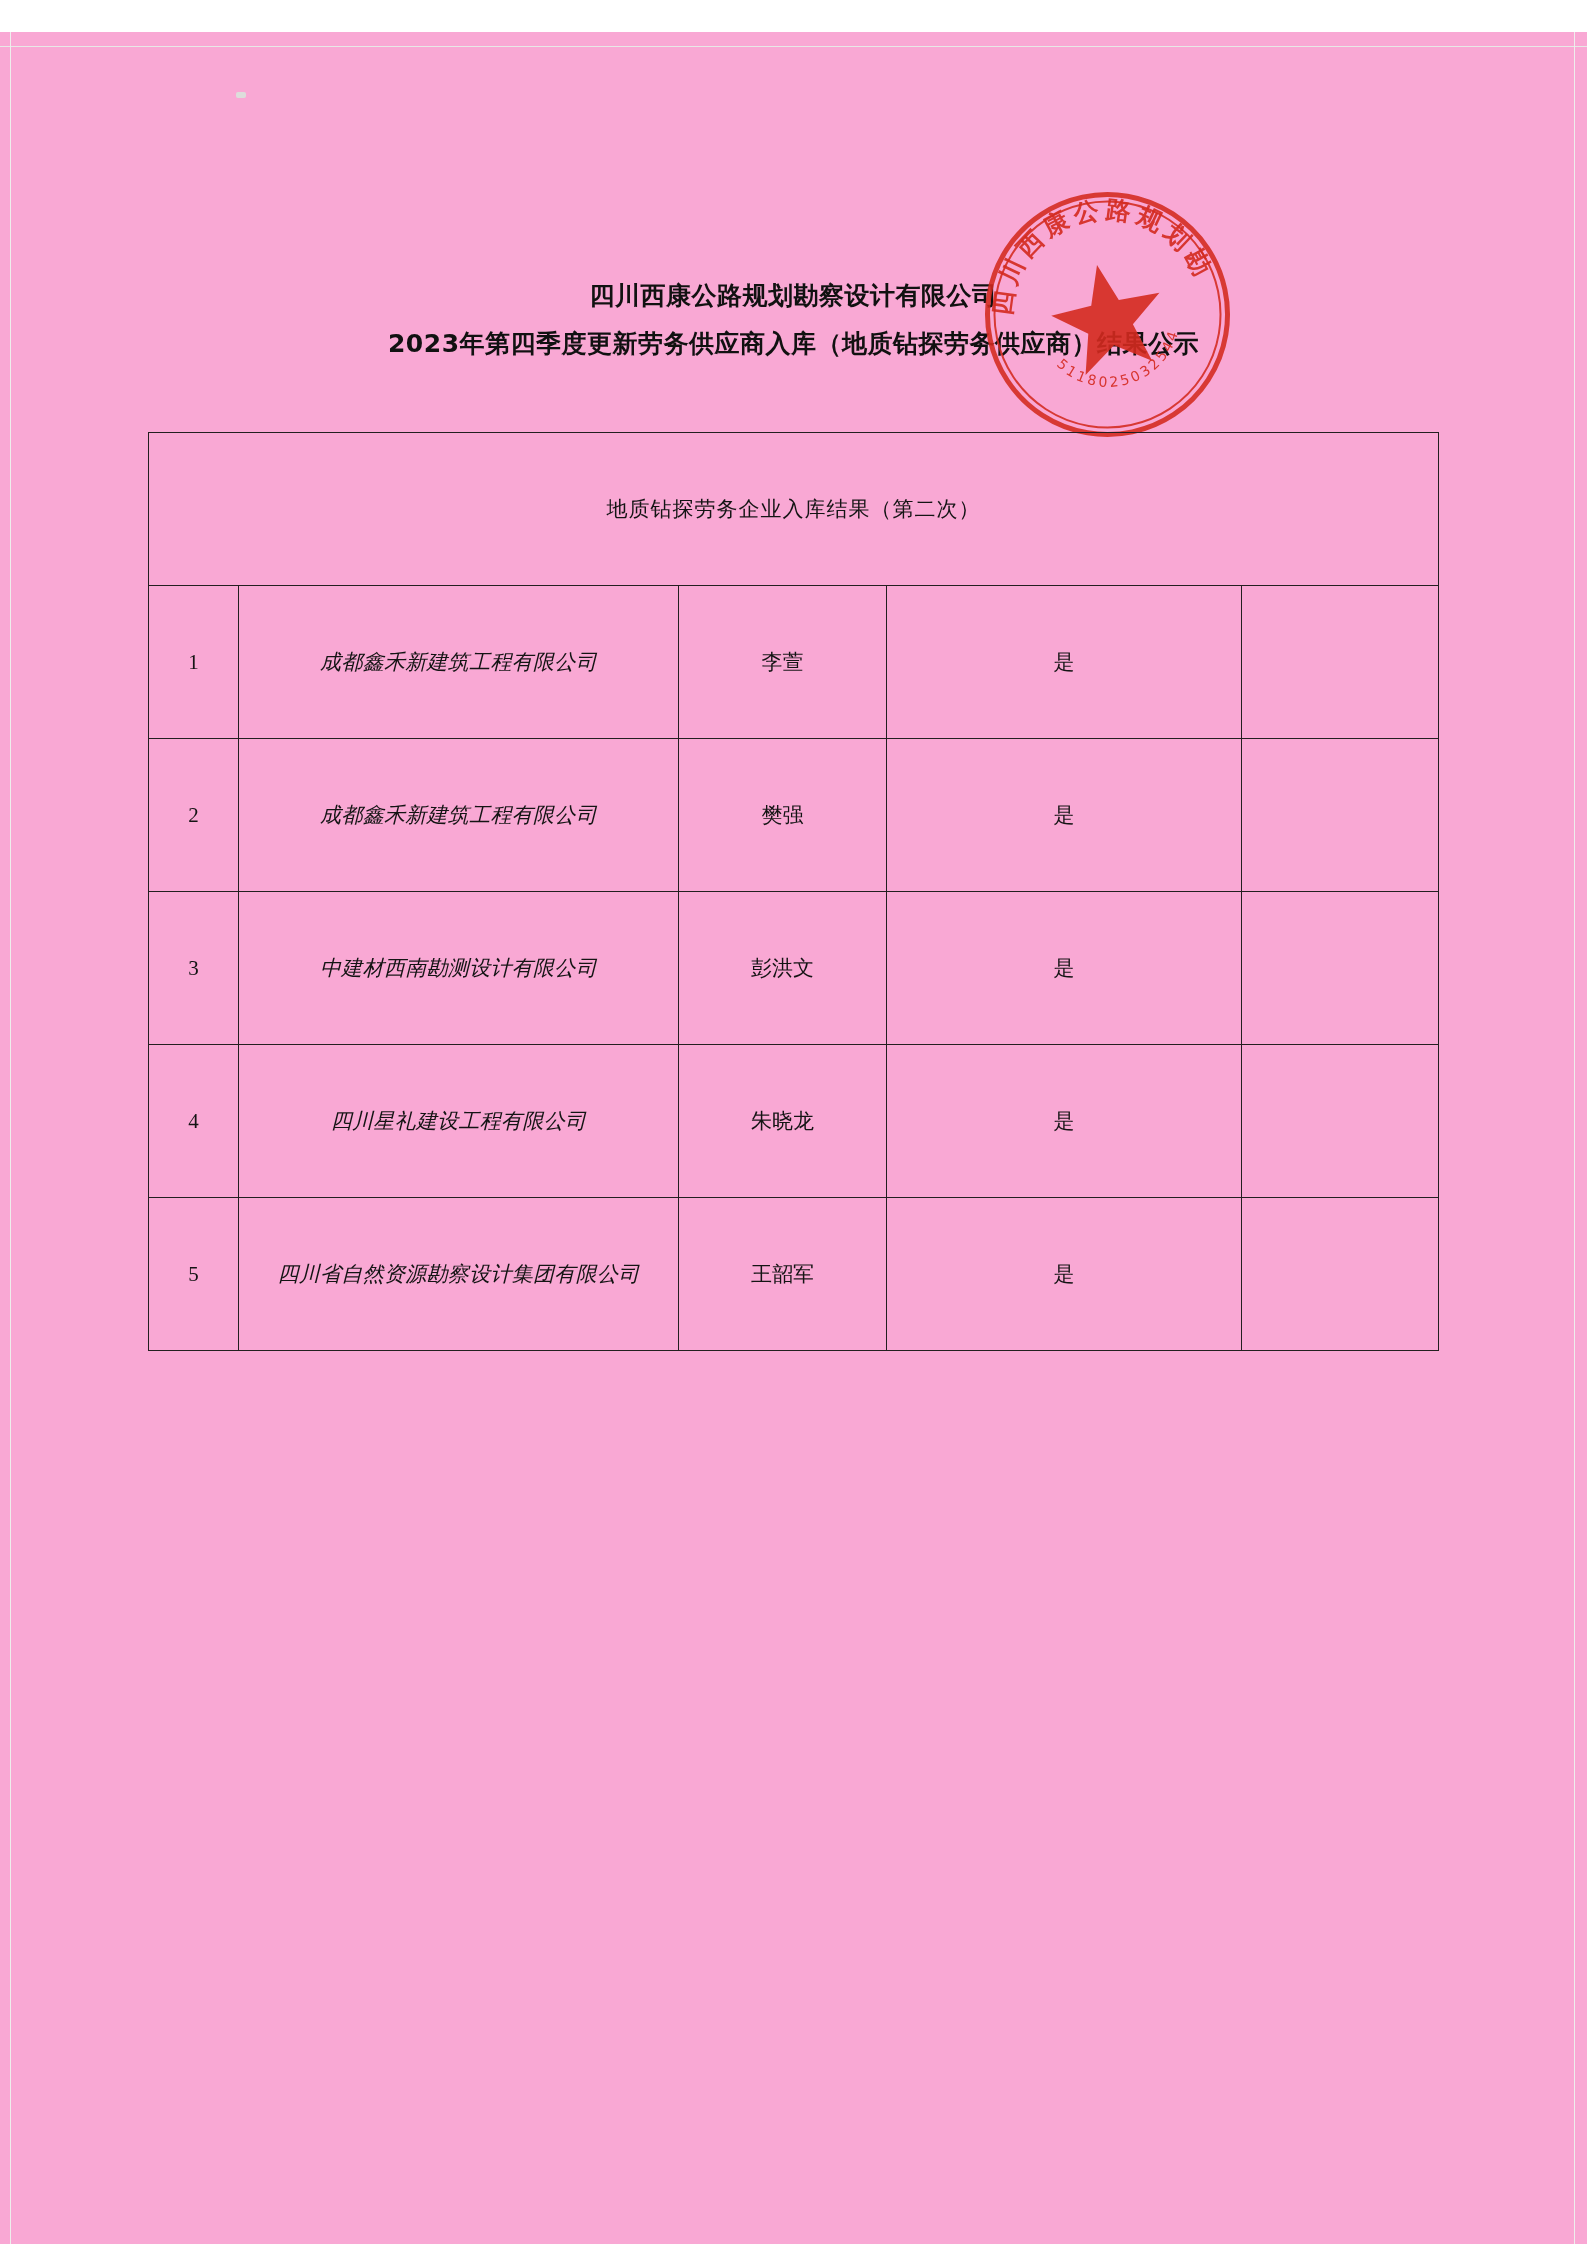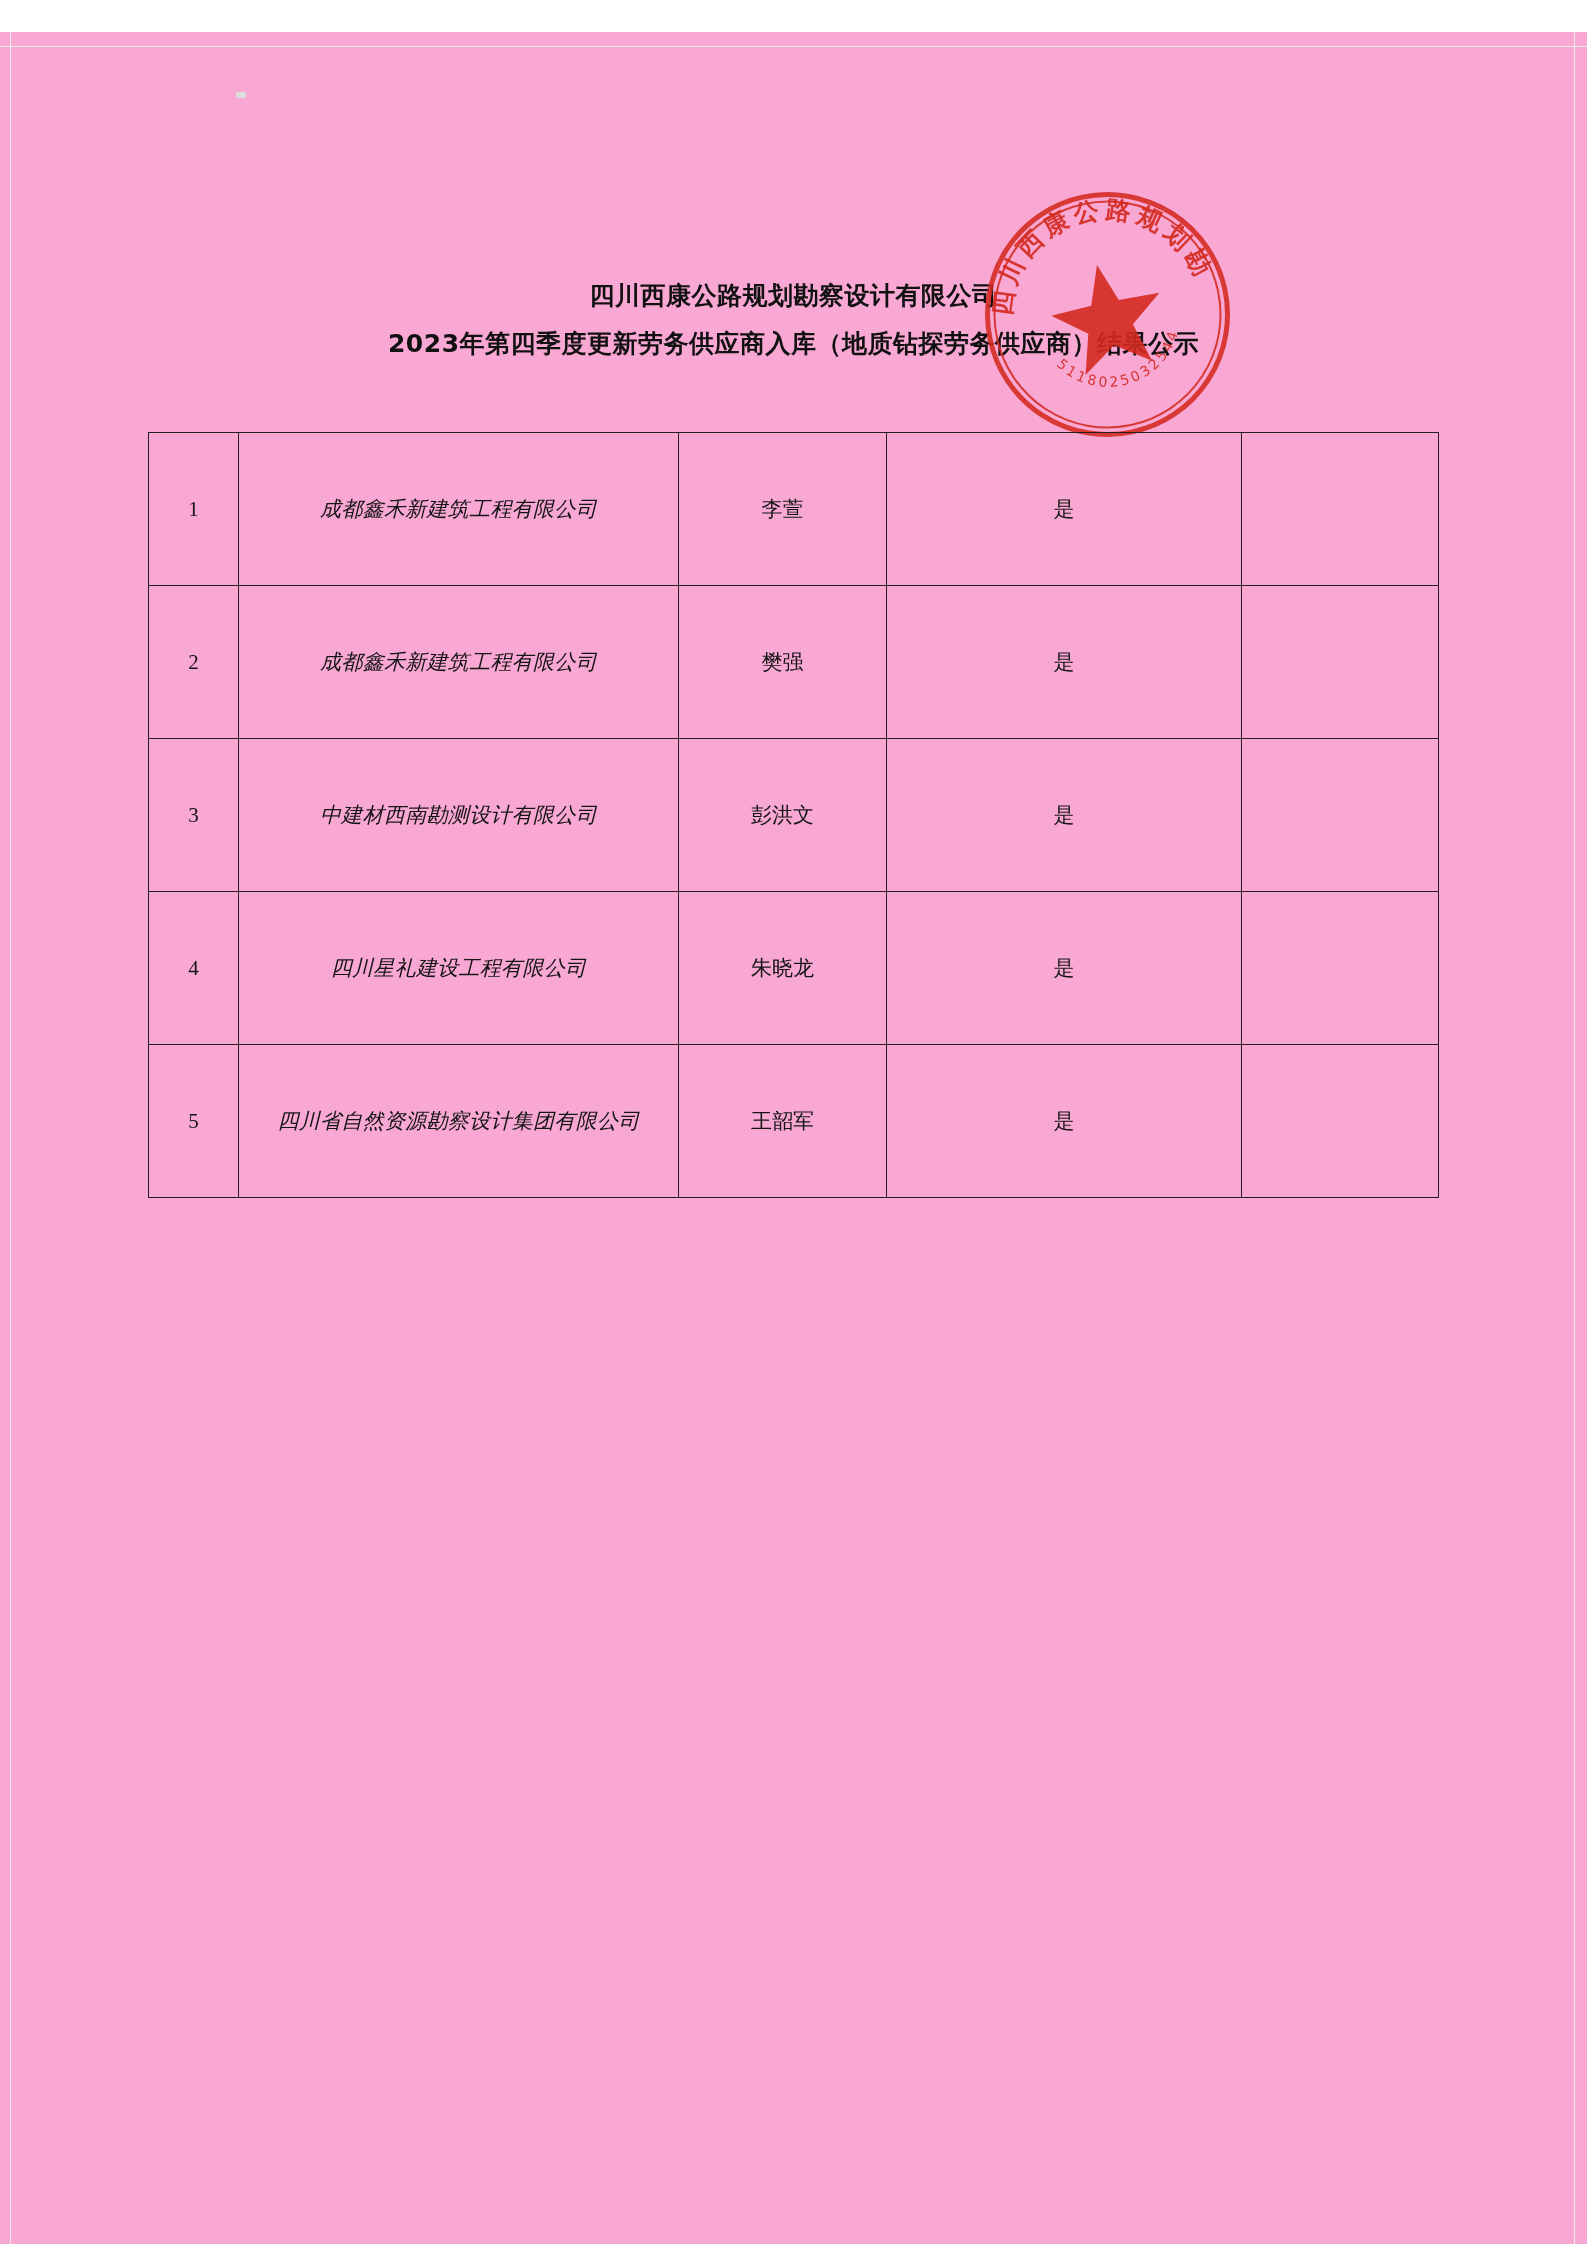--- a/index.html
+++ b/index.html
@@ -181,20 +181,23 @@
 
   <table class="doc-table">
     <colgroup>
       <col class="col-no">
       <col class="col-name">
       <col class="col-contact">
       <col class="col-pass">
       <col class="col-reason">
     </colgroup>
     <tbody>
+      <tr>
+        <td class="caption-cell" colspan="5">地质钻探劳务企业入库结果（第二次）</td>
+      </tr>
 
       <tr class="body-row">
         <td class="num-cell">1</td>
         <td class="name-cell">成都鑫禾新建筑工程有限公司</td>
         <td>李萱</td>
         <td>是</td>
         <td></td>
       </tr>
 
       <tr class="body-row">

